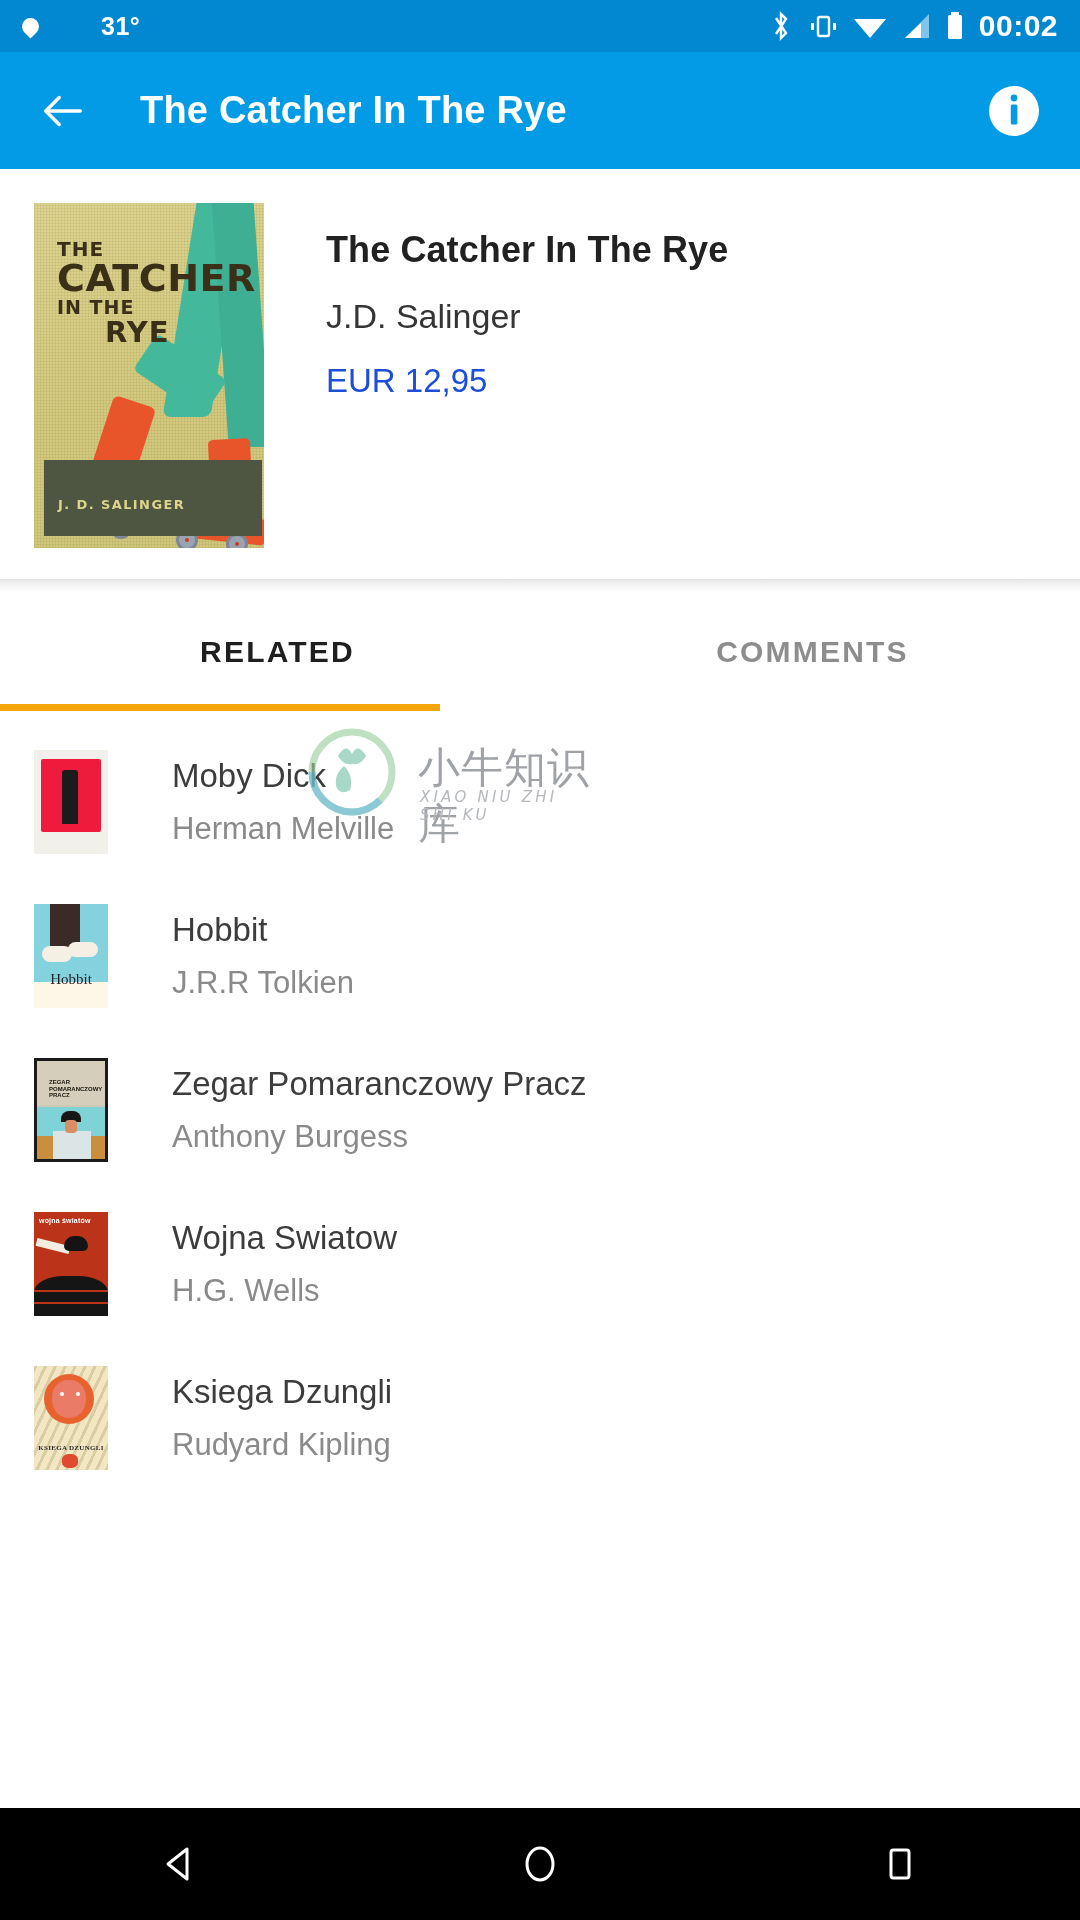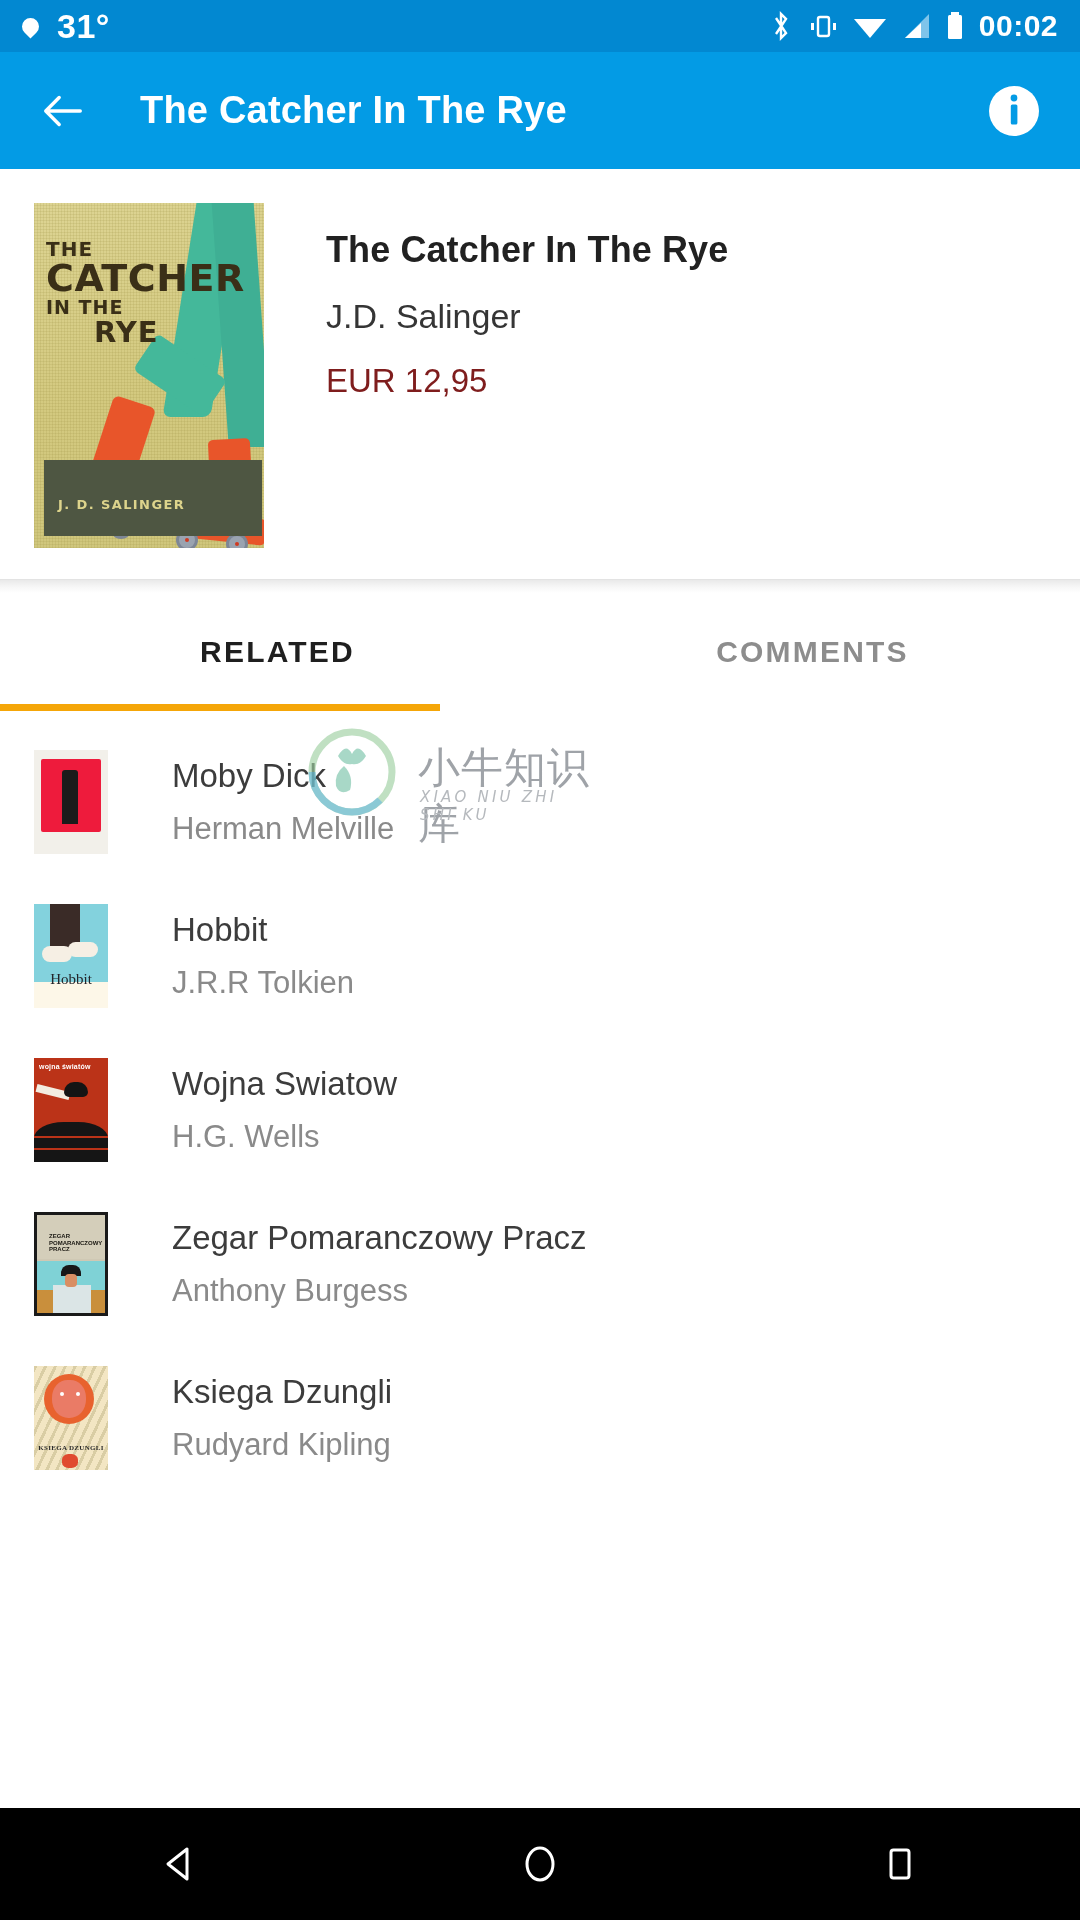--- a/index.html
+++ b/index.html
@@ -12,21 +12,21 @@
 
   .screen { position: relative; width: 1080px; height: 1920px; background:#fff; }
 
   
   .statusbar {
     height: 52px; background: #0288d1; color:#fff;
     display:flex; align-items:center; padding: 0 22px;
   }
   .sb-left { display:flex; align-items:center; gap:18px; }
   .sb-right { margin-left:auto; display:flex; align-items:center; gap:14px; }
-  .sb-temp { font-size: 34px; font-weight: 600; letter-spacing:.5px; }
+  .sb-temp { font-size: 25px; font-weight: 600; letter-spacing:.5px;margin-left:44px; }
   .droplet {
     width:17px; height:17px; background:#fff;
     border-radius: 50% 50% 50% 0; transform: rotate(-45deg);
   }
   .sb-time { font-size: 30px; font-weight: 600; letter-spacing:.5px; }
   .ic { display:block; }
 
   
   .appbar {
     height: 117px; background: #039be5; color:#fff;
@@ -81,42 +81,42 @@
     background:#e8552a; transform: rotate(10deg); border-radius:5px;
   }
   .skate-2 {
     position:absolute; left:140px; top:312px; width:92px; height:26px;
     background:#e8552a; transform: rotate(6deg); border-radius:5px;
   }
   .wheel { position:absolute; width:22px; height:22px; border-radius:50%;
            background:#9aa3b0; border:3px solid #7d8696; }
   .wheel i { position:absolute; inset:6px; border-radius:50%; background:#cf3a22; }
   .cover-title {
-    position:absolute; left:12px; top:36px; width:128px;
+    position:absolute; left:23px; top:36px; width:128px;
     color:#3a2f17; font-family:"DejaVu Sans", sans-serif;
     font-weight:bold; line-height:1.02; letter-spacing:1px;
   }
   .ct1 { font-size:20px; }
   .ct2 { font-size:38px; letter-spacing:.5px; }
   .ct3 { font-size:19px; }
   .ct4 { font-size:29px;margin-left:48px; }
   .cover-band {
     position:absolute; left:10px; right:2px; bottom:12px; height:76px;
     background:#4e5642;
   }
   .cover-author {
     position:absolute; left:24px; bottom:36px;
     color:#ddd48c; font-size:13px; font-weight:bold; letter-spacing:1.4px;
     font-family:"DejaVu Sans", sans-serif;
   }
 
   .book-meta { padding-left: 62px; padding-top: 26px; }
   .book-title { font-size:36px; font-weight:bold; color:#212121; letter-spacing:.1px; }
   .book-author { font-size:34px; color:#353535; margin-top: 26px; }
-  .book-price { font-size:33px; color:#7f1d1d; margin-top: 26px; }
+  .book-price { font-size:33px; color:#1d4ed8; margin-top: 26px; }
 
   
   .section-gap {
     height: 14px; width:100%;
     background: linear-gradient(to bottom, #e9e9e9, #f7f7f7 55%, #ffffff);
     border-top: 1px solid #e3e3e3;
   }
 
   
   .tabs { display:flex; height: 118px; background:#fff; position:relative; }
@@ -336,46 +336,46 @@
         <div class="snow"></div>
         <div class="name">Hobbit</div>
       </div>
       <div class="row-text">
         <div class="row-title">Hobbit</div>
         <div class="row-author">J.R.R Tolkien</div>
       </div>
     </div>
 
     <div class="row">
+      <div class="thumb tb-zegar">
+        <div class="top"></div>
+        <div class="tt">ZEGAR POMARANCZOWY PRACZ</div>
+        <div class="sky"></div>
+          <div class="body"></div>
+          <div class="hat"></div>
+          <div class="face"></div>
+      </div>
+      <div class="row-text">
+        <div class="row-title">Zegar Pomaranczowy Pracz</div>
+        <div class="row-author">Anthony Burgess</div>
+      </div>
+    </div>
+
+    <div class="row">
       <div class="thumb tb-wojna">
         <div class="ttl">wojna światów</div>
         <div class="beam"></div>
           <div class="head"></div>
         <div class="ground"></div>
         <div class="ln" style="bottom:12px;"></div>
         <div class="ln" style="bottom:24px;"></div>
       </div>
       <div class="row-text">
         <div class="row-title">Wojna Swiatow</div>
         <div class="row-author">H.G. Wells</div>
-      </div>
-    </div>
-
-    <div class="row">
-      <div class="thumb tb-zegar">
-        <div class="top"></div>
-        <div class="tt">ZEGAR POMARANCZOWY PRACZ</div>
-        <div class="sky"></div>
-          <div class="body"></div>
-          <div class="hat"></div>
-          <div class="face"></div>
-      </div>
-      <div class="row-text">
-        <div class="row-title">Zegar Pomaranczowy Pracz</div>
-        <div class="row-author">Anthony Burgess</div>
       </div>
     </div>
 
     <div class="row">
       <div class="thumb tb-ksiega">
         <div class="grass"></div>
           <div class="mane"></div>
           <div class="face"></div>
         <div class="eye" style="left:26px;"></div>
           <div class="eye" style="left:42px;"></div>

